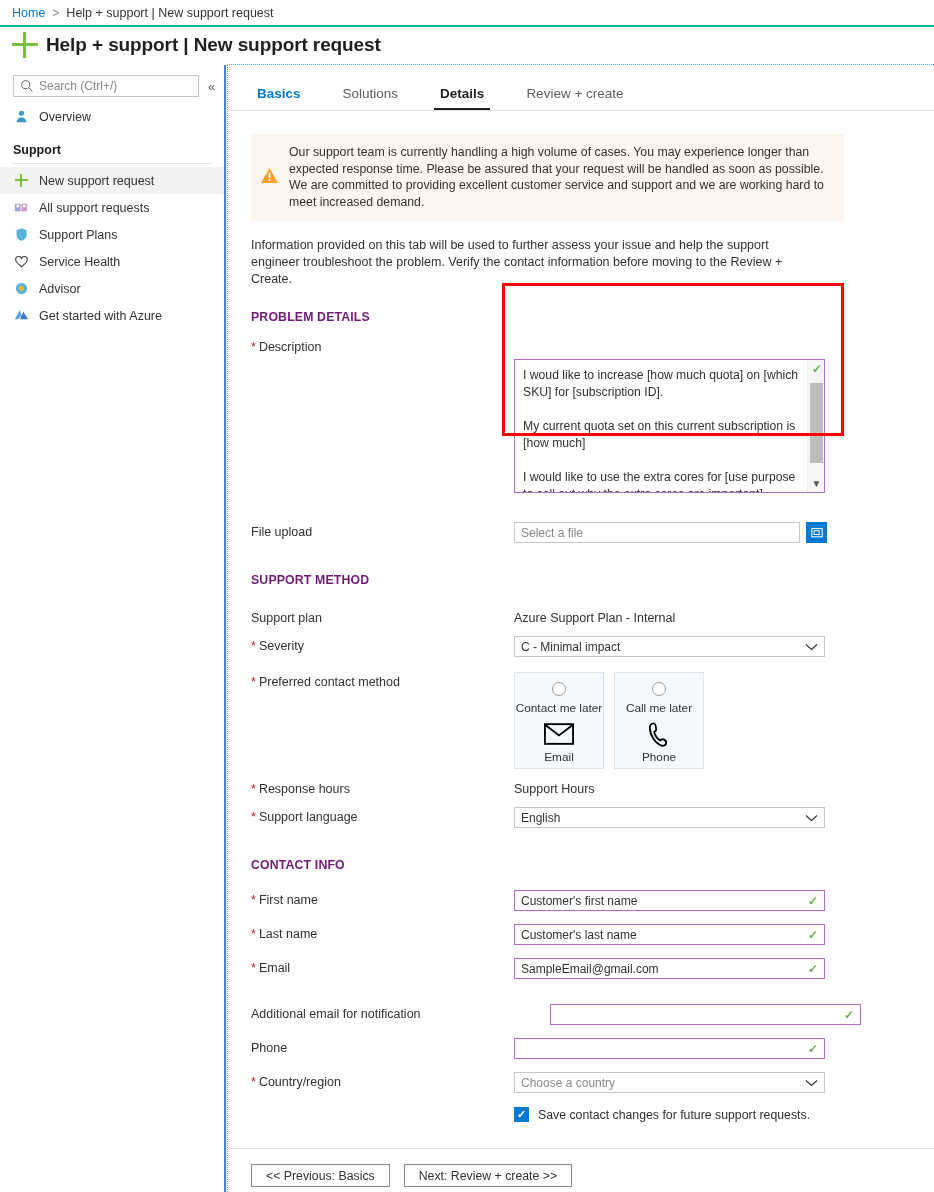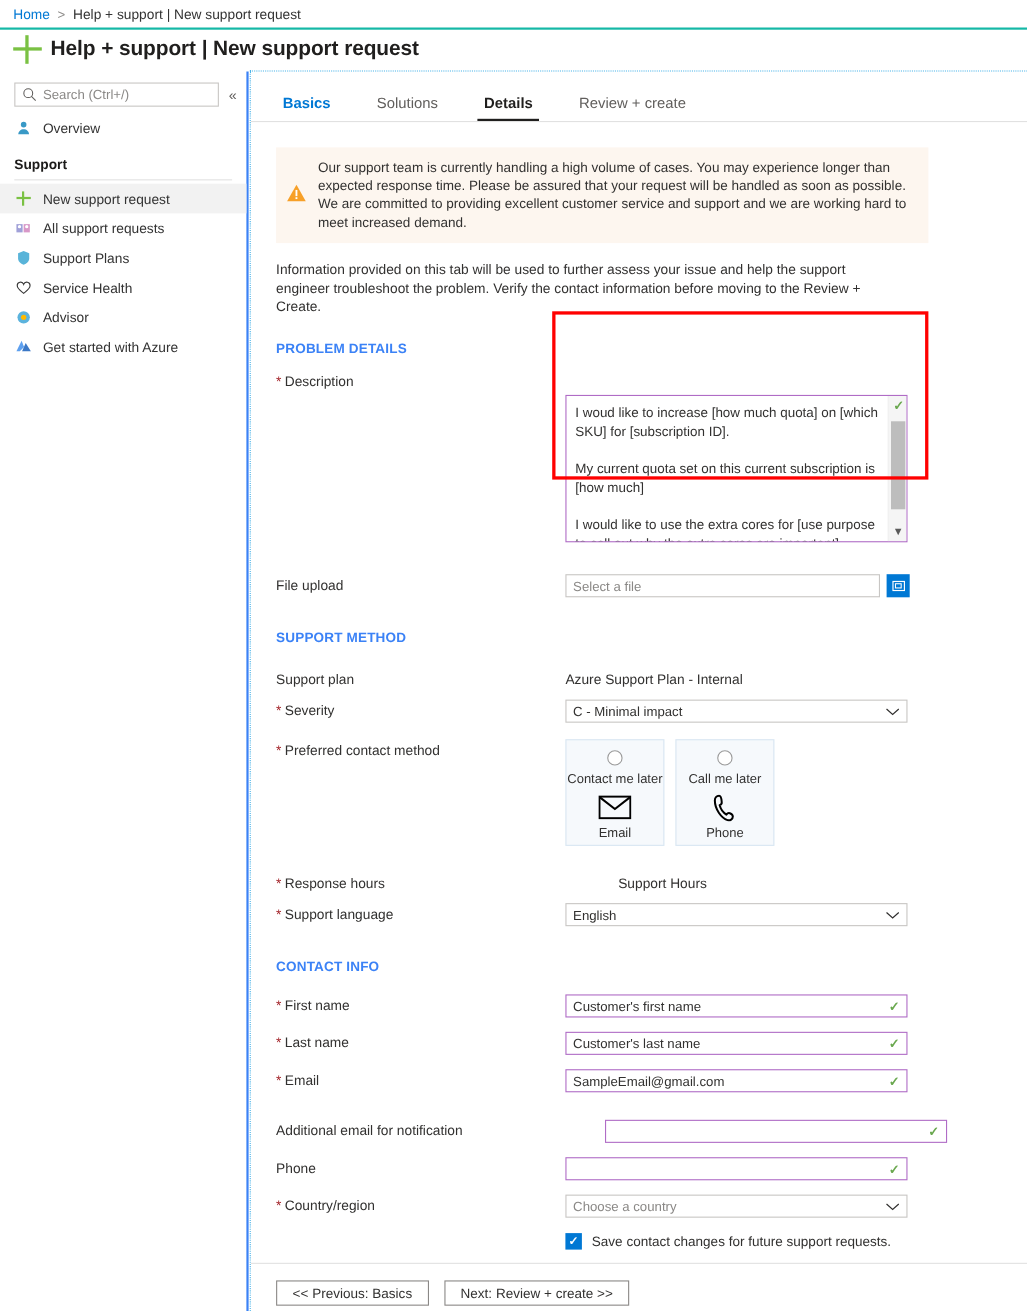--- a/index.html
+++ b/index.html
@@ -148,21 +148,21 @@
   .warn-icon { width: 20px; flex: none; margin-right: 9px; }
   .warn-text { font-size: 12.3px; line-height: 16.5px; color: #323130; }
 
   .intro-text {
     width: 545px;
     margin-top: 16px;
     font-size: 12.5px; line-height: 17px; color: #323130;
   }
 
   .section-head {
-    font-size: 12.3px; font-weight: bold; color: #3b82f6;
+    font-size: 12.3px; font-weight: bold; color: #701a75;
     letter-spacing: 0.15px;
     margin-top: 22px;
   }
 
   
   .row { display: flex; margin-top: 13px; position: relative; }
   .row-label {
     width: 263px; flex: none;
     font-size: 12.5px; color: #323130;
     padding-top: 3px;
@@ -512,21 +512,21 @@
                 <svg width="24" height="25" viewBox="0 0 24 26">
                   <path d="M6.5 1.5C4 1.5 2.5 3.5 2.5 6c0 8 6 16.5 12 18.5 2.5.8 5-.8 5-3.3 0-1.6-1.2-2.6-2.8-3.2-1.5-.5-2.6.3-3.3 1.3-3-1.8-5.6-5.8-6.4-9 1.2-.4 2.2-1.3 2-2.9C8.8 4.6 8.2 1.5 6.5 1.5z" fill="none" stroke="#000" stroke-width="1.9" stroke-linejoin="round"></path>
                 </svg>
               </span>
               <span class="card-sub">Phone</span>
             </div>
           </div>
         </div>
       </div>
 
-      <div class="row" style="margin-top:24px;gap:48px;">
+      <div class="row" style="margin-top:10px;">
         <div class="row-label">
           <span class="req">*</span><span>Response hours</span>
         </div>
         <div class="field">
           <div class="static-val">Support Hours</div>
         </div>
       </div>
 
       <div class="row" style="margin-top:11px;">
         <div class="row-label">

